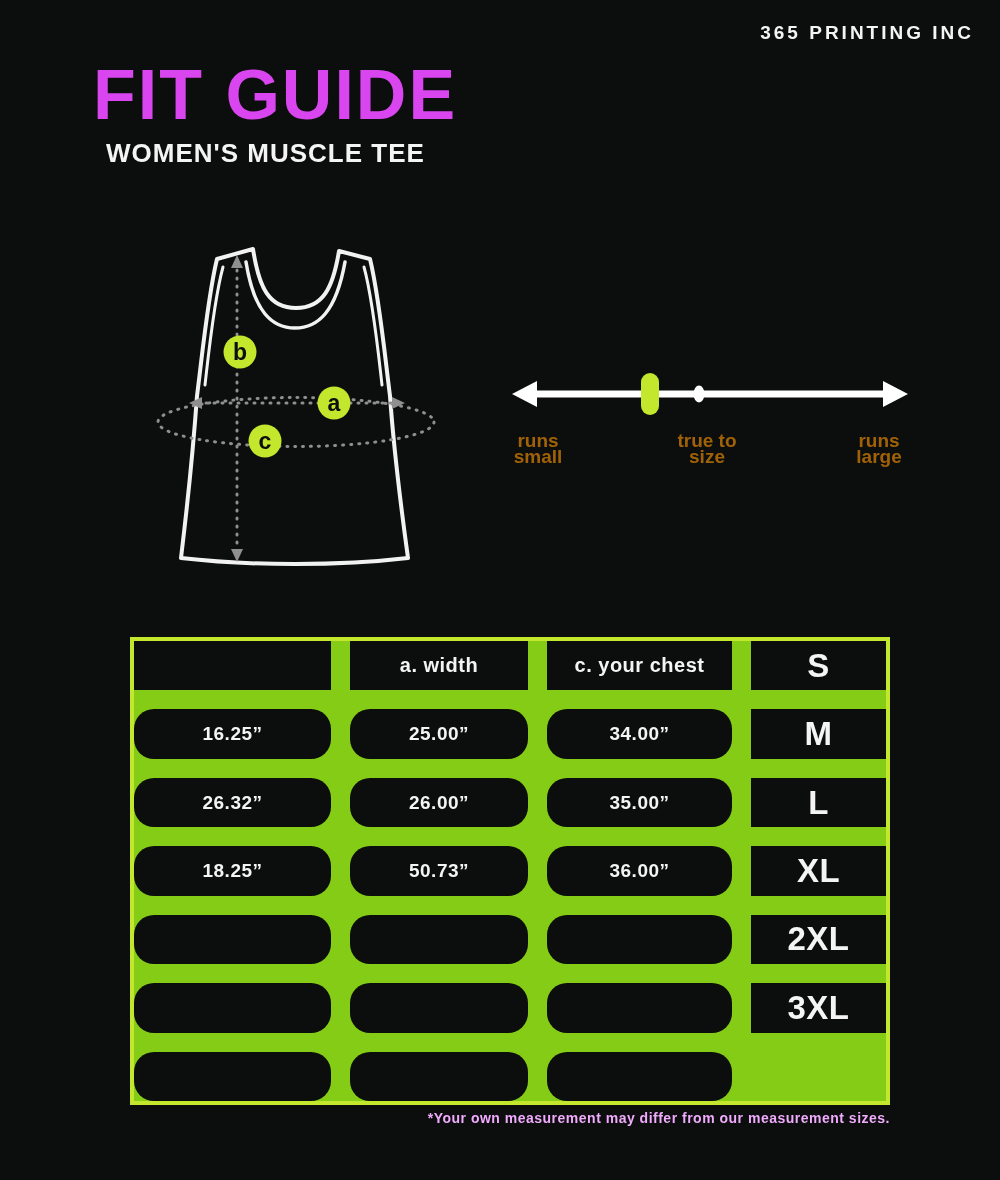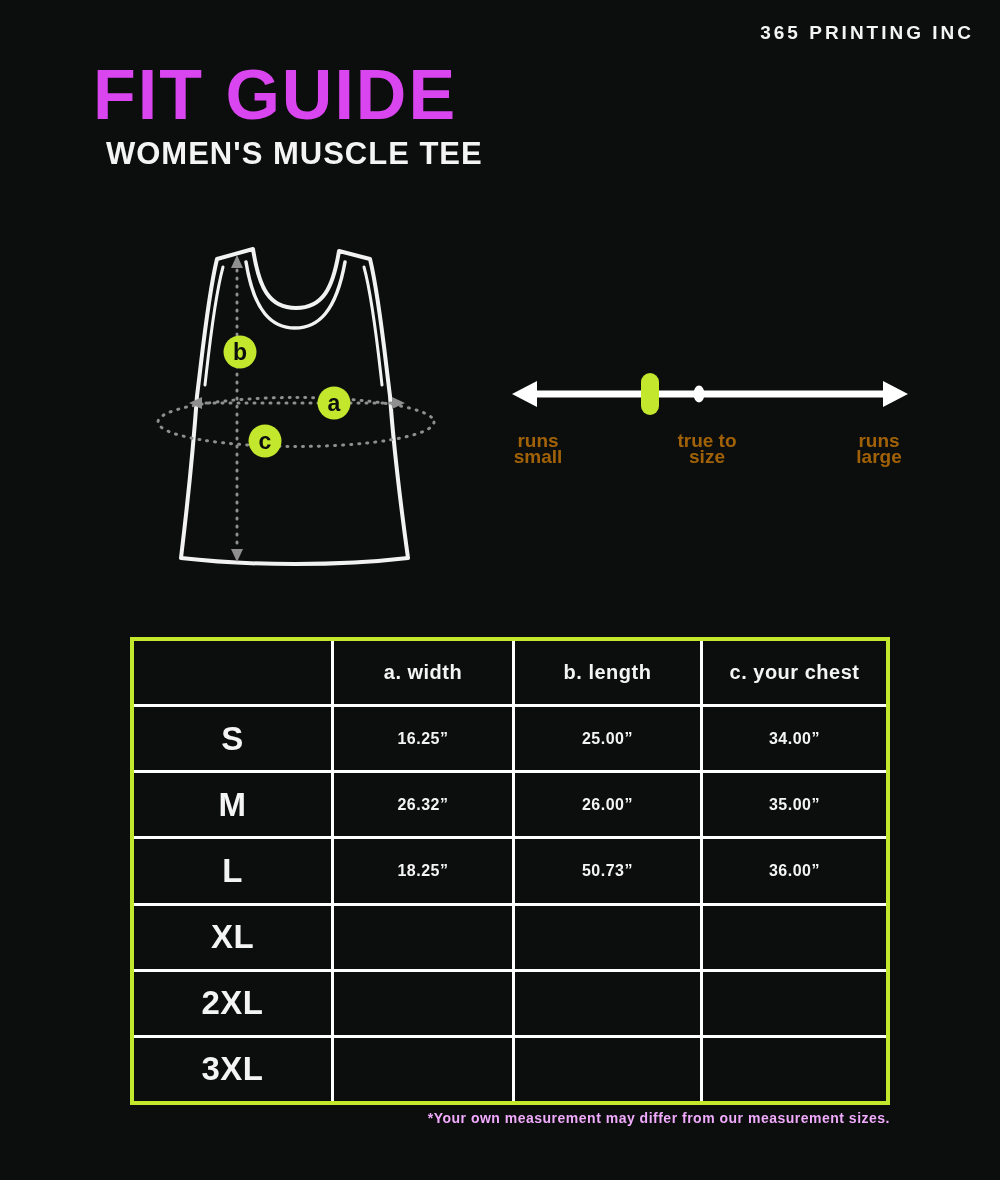--- a/index.html
+++ b/index.html
@@ -4,39 +4,39 @@
 <style>
   html,body{margin:0;padding:0;background:#0c0d0d;}
   #canvas{
     position:relative;width:1000px;height:1159px;background:#0c0d0d;
     font-family:"Liberation Sans",sans-serif;color:#f4f4f4;overflow:hidden;
   }
   .abs{position:absolute;}
   
   .brand{top:22px;right:26px;font-size:19px;font-weight:700;letter-spacing:3px;color:#f4f4f4;}
   .title{left:58px;top:60px;font-size:70px;line-height:70px;font-weight:700;letter-spacing:2px;color:#d946ef;margin-left:35px;}
-  .subtitle{left:106px;top:138px;font-size:31px;line-height:31px;font-weight:700;letter-spacing:1px;color:#f4f4f4;}
+  .subtitle{left:106px;top:138px;font-size:26px;line-height:31px;font-weight:700;letter-spacing:1px;color:#f4f4f4;}
   
   .scale-label{top:433px;width:110px;text-align:center;font-size:19px;line-height:16px;font-weight:700;color:#a16207;}
   .scale-label.left{left:483px;}
   .scale-label.center{left:652px;}
   .scale-label.right{left:824px;}
   
   .size-table{
     left:130px;top:637px;width:760px;height:468px;box-sizing:border-box;
-    border:4px solid #c3e72d;background:#ffffff;
-    display:grid;grid-template-columns:197px 178px 185px 1fr;grid-auto-rows:1fr;gap:3px;
+    border:4px solid #c3e72d;background:#84cc16;
+    display:grid;grid-template-columns:197px 178px 185px 1fr;grid-auto-rows:1fr;gap:19px;
   }
   .cell{
     background:#0c0d0d;display:flex;align-items:center;justify-content:center;
     font-weight:700;color:#f4f4f4;letter-spacing:0.5px;
   }
   .cell.head{font-size:20px;}
   .cell.size{font-size:33px;}
-  .cell.val{font-size:16px;}
+  .cell.val{font-size:19px;border-radius:20px;}
   .footnote{
     left:130px;top:1110px;width:760px;text-align:right;
     font-size:14px;font-weight:700;letter-spacing:0.5px;color:#f0abfc;
   }
   svg text{font-family:"Liberation Sans",sans-serif;font-weight:700;}
 </style>
 </head>
 <body>
 
 <div id="canvas">
@@ -102,21 +102,20 @@
     <div>size</div>
   </div>
   <div class="abs scale-label right">
     <div>runs</div>
     <div>large</div>
   </div>
 
   <div class="abs size-table">
     <div class="cell head"></div>
     <div class="cell head">a. width</div>
-    <div class="cell head">b. length</div>
     <div class="cell head">c. your chest</div>
 
     <div class="cell size">S</div>
     <div class="cell val">16.25”</div>
     <div class="cell val">25.00”</div>
     <div class="cell val">34.00”</div>
 
     <div class="cell size">M</div>
     <div class="cell val">26.32”</div>
     <div class="cell val">26.00”</div>

